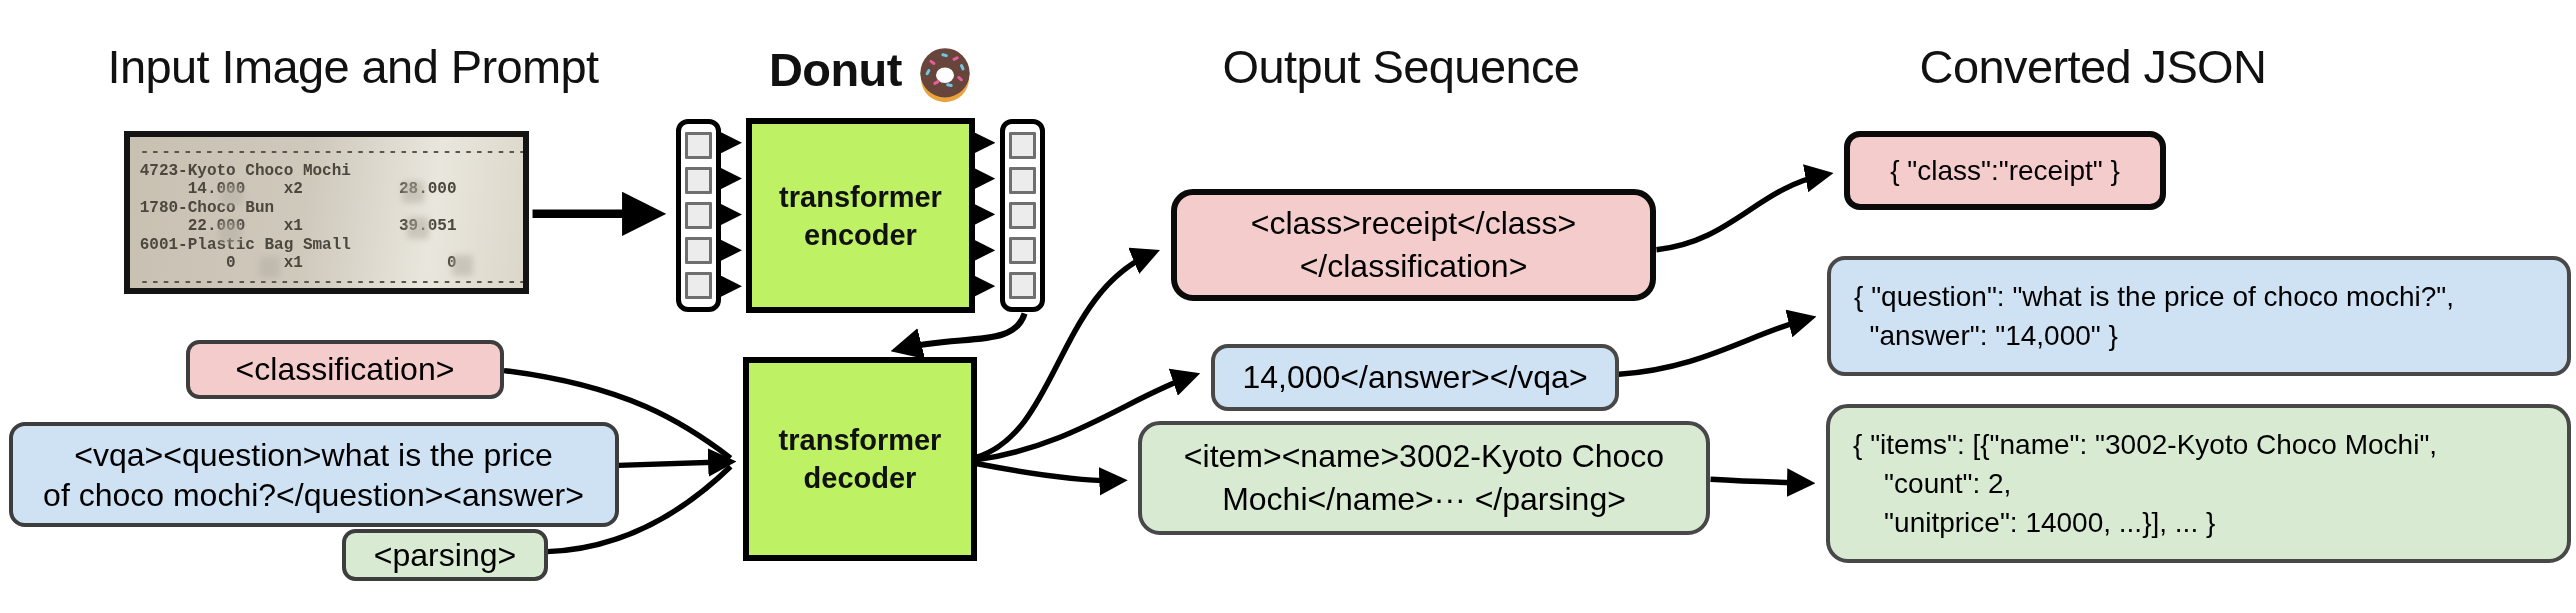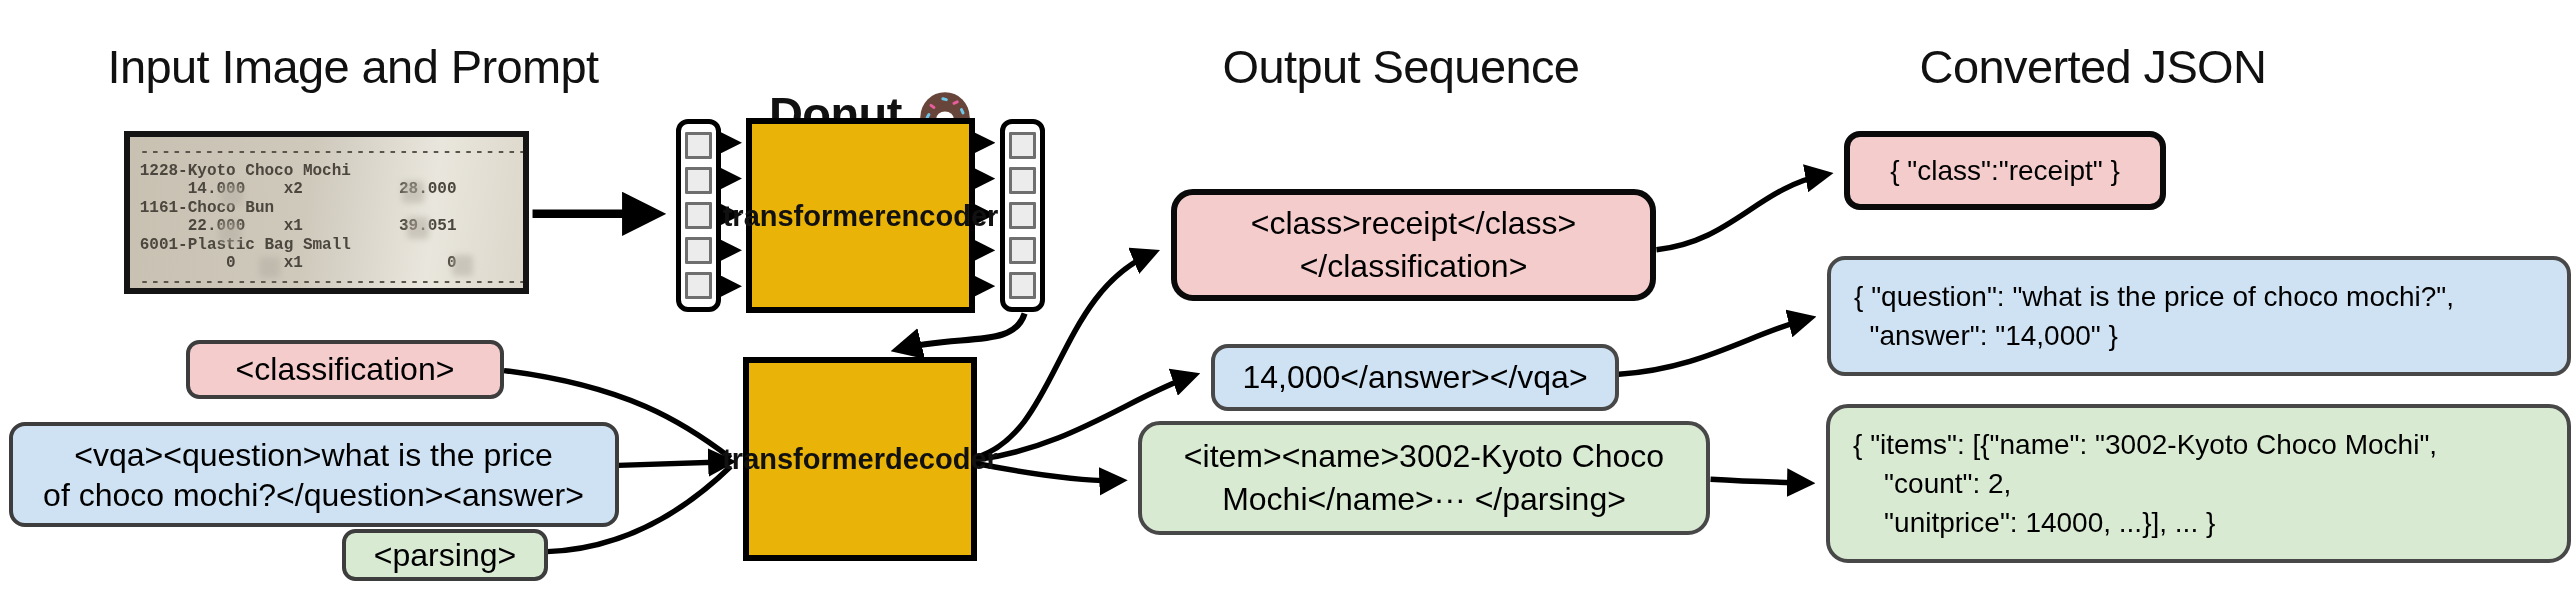--- a/index.html
+++ b/index.html
@@ -5,21 +5,21 @@
   html,body{margin:0;padding:0;background:#fff;}
   .canvas{
     position:relative;width:2576px;height:613px;background:#fff;overflow:hidden;
     font-family:"Liberation Sans",sans-serif;color:#000;
   }
   .arrows{position:absolute;left:0;top:0;width:2576px;height:613px;}
   .title{
     position:absolute;transform:translateX(-50%);font-size:47px;font-weight:normal;
     letter-spacing:-0.6px;white-space:nowrap;color:#111;
   }
-  .donut-title{position:absolute;display:flex;align-items:center;gap:13.4px;margin-top:44px;}
+  .donut-title{position:absolute;display:flex;align-items:center;gap:13.4px;}
   .donut-title .t{font-size:47px;font-weight:bold;letter-spacing:-0.6px;color:#111;}
 
   
   .receipt{
     position:absolute;left:124px;top:131px;width:405px;height:163px;box-sizing:border-box;
     border:6.7px solid #141414;
     background:linear-gradient(97deg,#c8c1b2 0%,#cfc9bc 45%,#e9e6dd 76%,#dcd7ca 100%);
     font-family:"Liberation Mono","DejaVu Sans Mono",monospace;
     padding:6px 9.7px;overflow:hidden;
   }
@@ -30,22 +30,22 @@
   
   .patch-col{
     position:absolute;width:45px;height:193px;box-sizing:border-box;border:5.5px solid #000;
     border-radius:12px;background:#fff;display:flex;flex-direction:column;
     align-items:center;justify-content:space-evenly;
   }
   .patch{width:27px;height:27px;box-sizing:border-box;background:#ececec;border:3px solid #6f6f6f;border-radius:1.2px;}
 
   
   .block{
-    position:absolute;box-sizing:border-box;border:6px solid #000;background:#eab308;
-    display:flex;align-items:center;justify-content:center;
+    position:absolute;box-sizing:border-box;border:6px solid #000;background:#bef264;
+    display:flex;flex-direction:column;align-items:center;justify-content:center;
   }
   .block .bl{font-size:29px;font-weight:bold;line-height:38px;color:#111;}
 
   
   .tagbox{
     position:absolute;box-sizing:border-box;display:flex;flex-direction:column;
     align-items:center;justify-content:center;text-align:center;
   }
   .tagbox .line{font-size:32px;line-height:43px;white-space:pre;color:#000;}
   .jsonbox .line{font-size:28px;line-height:39px;}
@@ -132,23 +132,23 @@
         <rect x="52" y="66" width="11" height="5" rx="2.5" transform="rotate(10 57 68)"></rect>
       </g>
     </svg>
   </div>
 
   <div class="title" style="left:1401px;top:39px">Output Sequence</div>
   <div class="title" style="left:2093px;top:39px">Converted JSON</div>
 
   <div class="receipt">
     <div class="rline rule">-------------------------------------</div>
-    <div class="rline">1228-Kyoto Choco Mochi</div>
+    <div class="rline">4723-Kyoto Choco Mochi</div>
     <div class="rline">     14.000    x2          28.000</div>
-    <div class="rline">1161-Choco Bun</div>
+    <div class="rline">1780-Choco Bun</div>
     <div class="rline">     22.000    x1          39.051</div>
     <div class="rline">6001-Plastic Bag Small</div>
     <div class="rline">         0     x1               0</div>
     <div class="rline rule">-------------------------------------</div>
     <div class="blur-sq" style="left:91px;top:47px;width:22px;height:22px"></div>
     <div class="blur-sq" style="left:272px;top:44px;width:22px;height:22px"></div>
     <div class="blur-sq" style="left:89px;top:84px;width:22px;height:22px"></div>
     <div class="blur-sq" style="left:277px;top:80px;width:22px;height:22px"></div>
     <div class="blur-sq" style="left:129px;top:120px;width:20.7px;height:20.7px"></div>
     <div class="blur-sq" style="left:322px;top:118px;width:20.7px;height:20.7px"></div>

